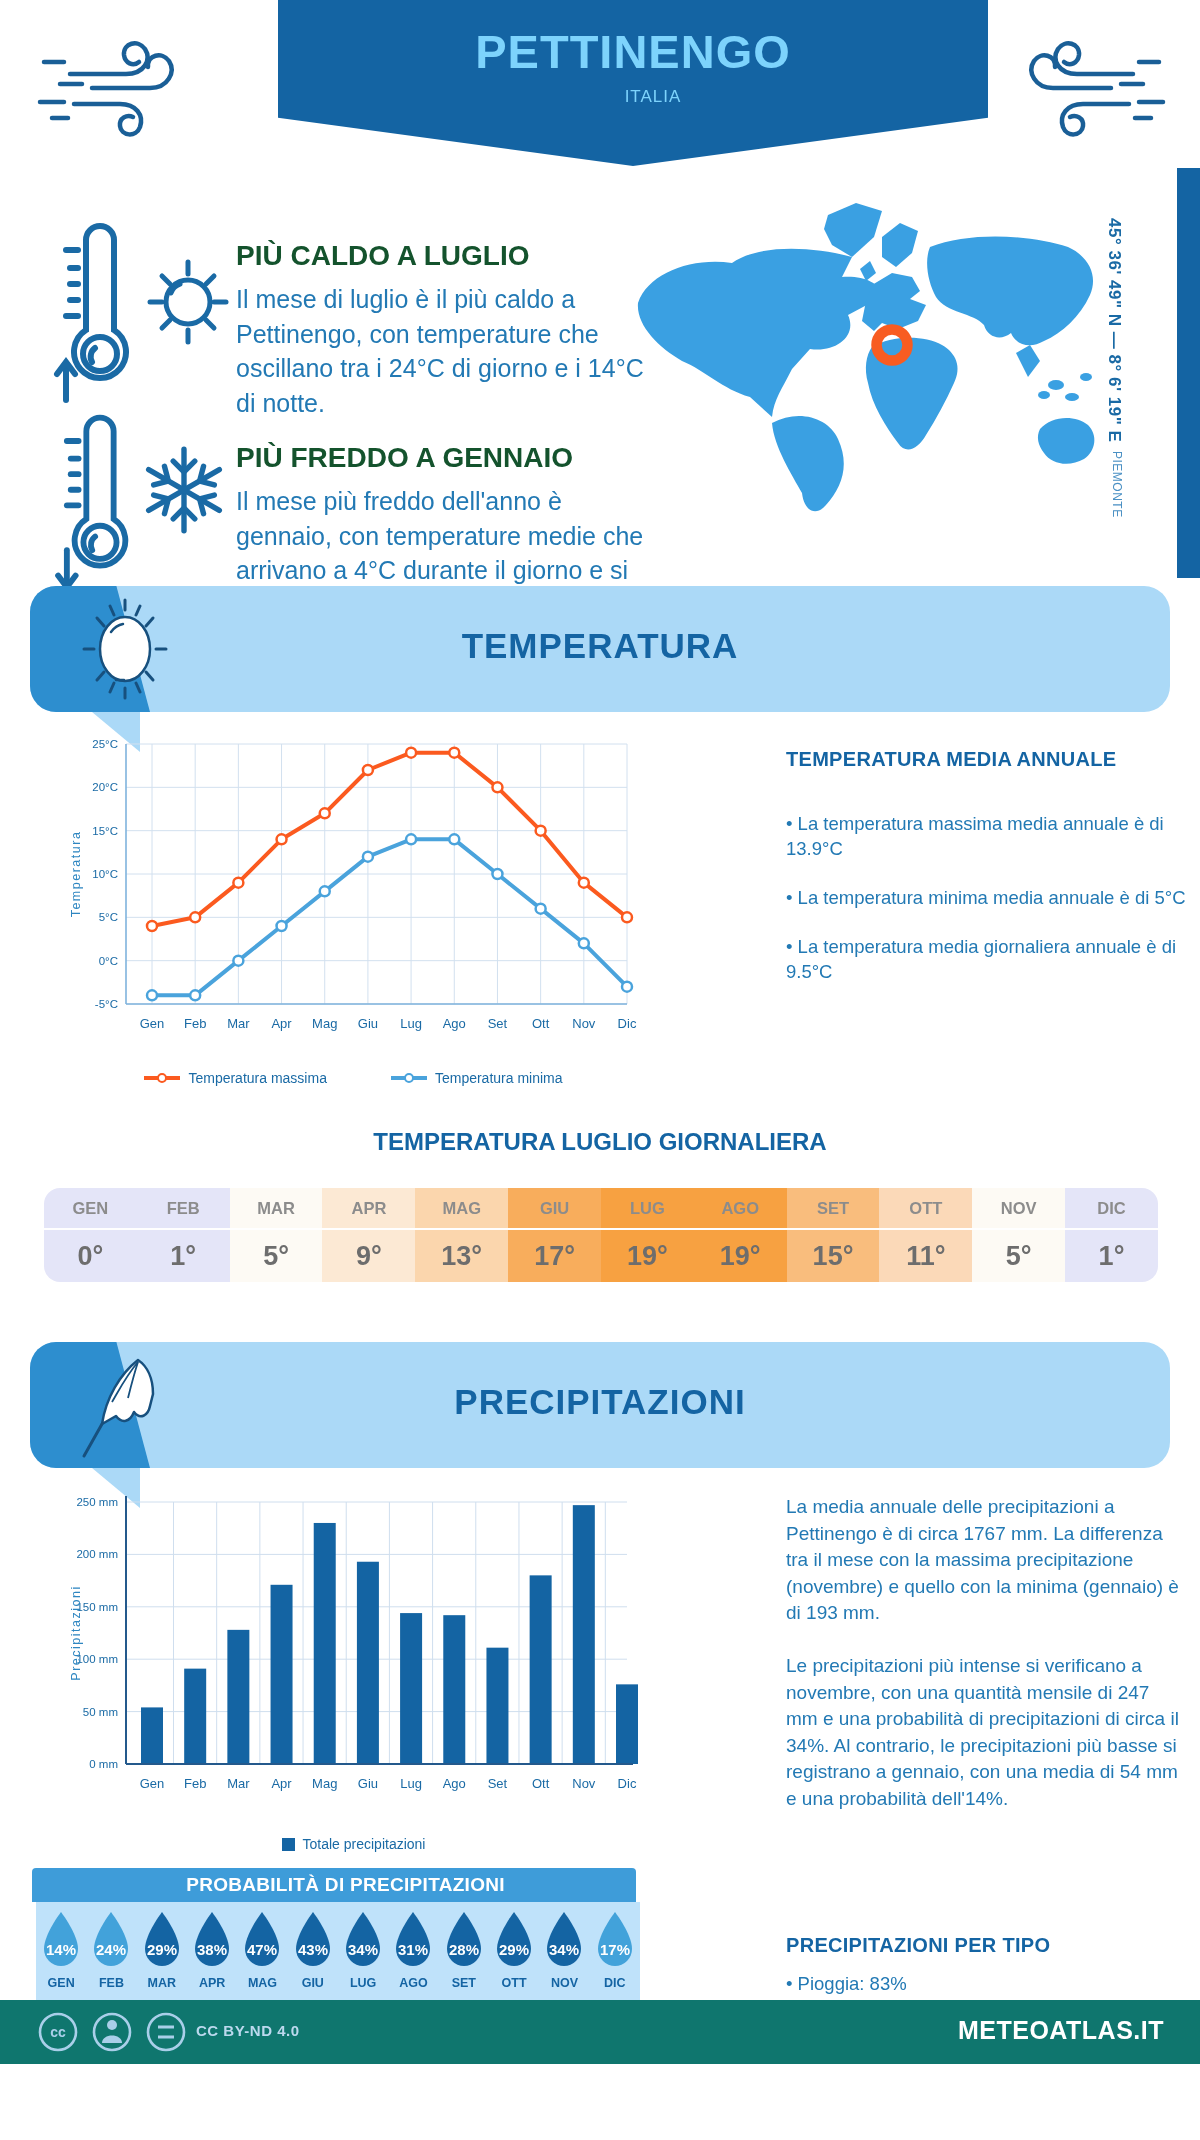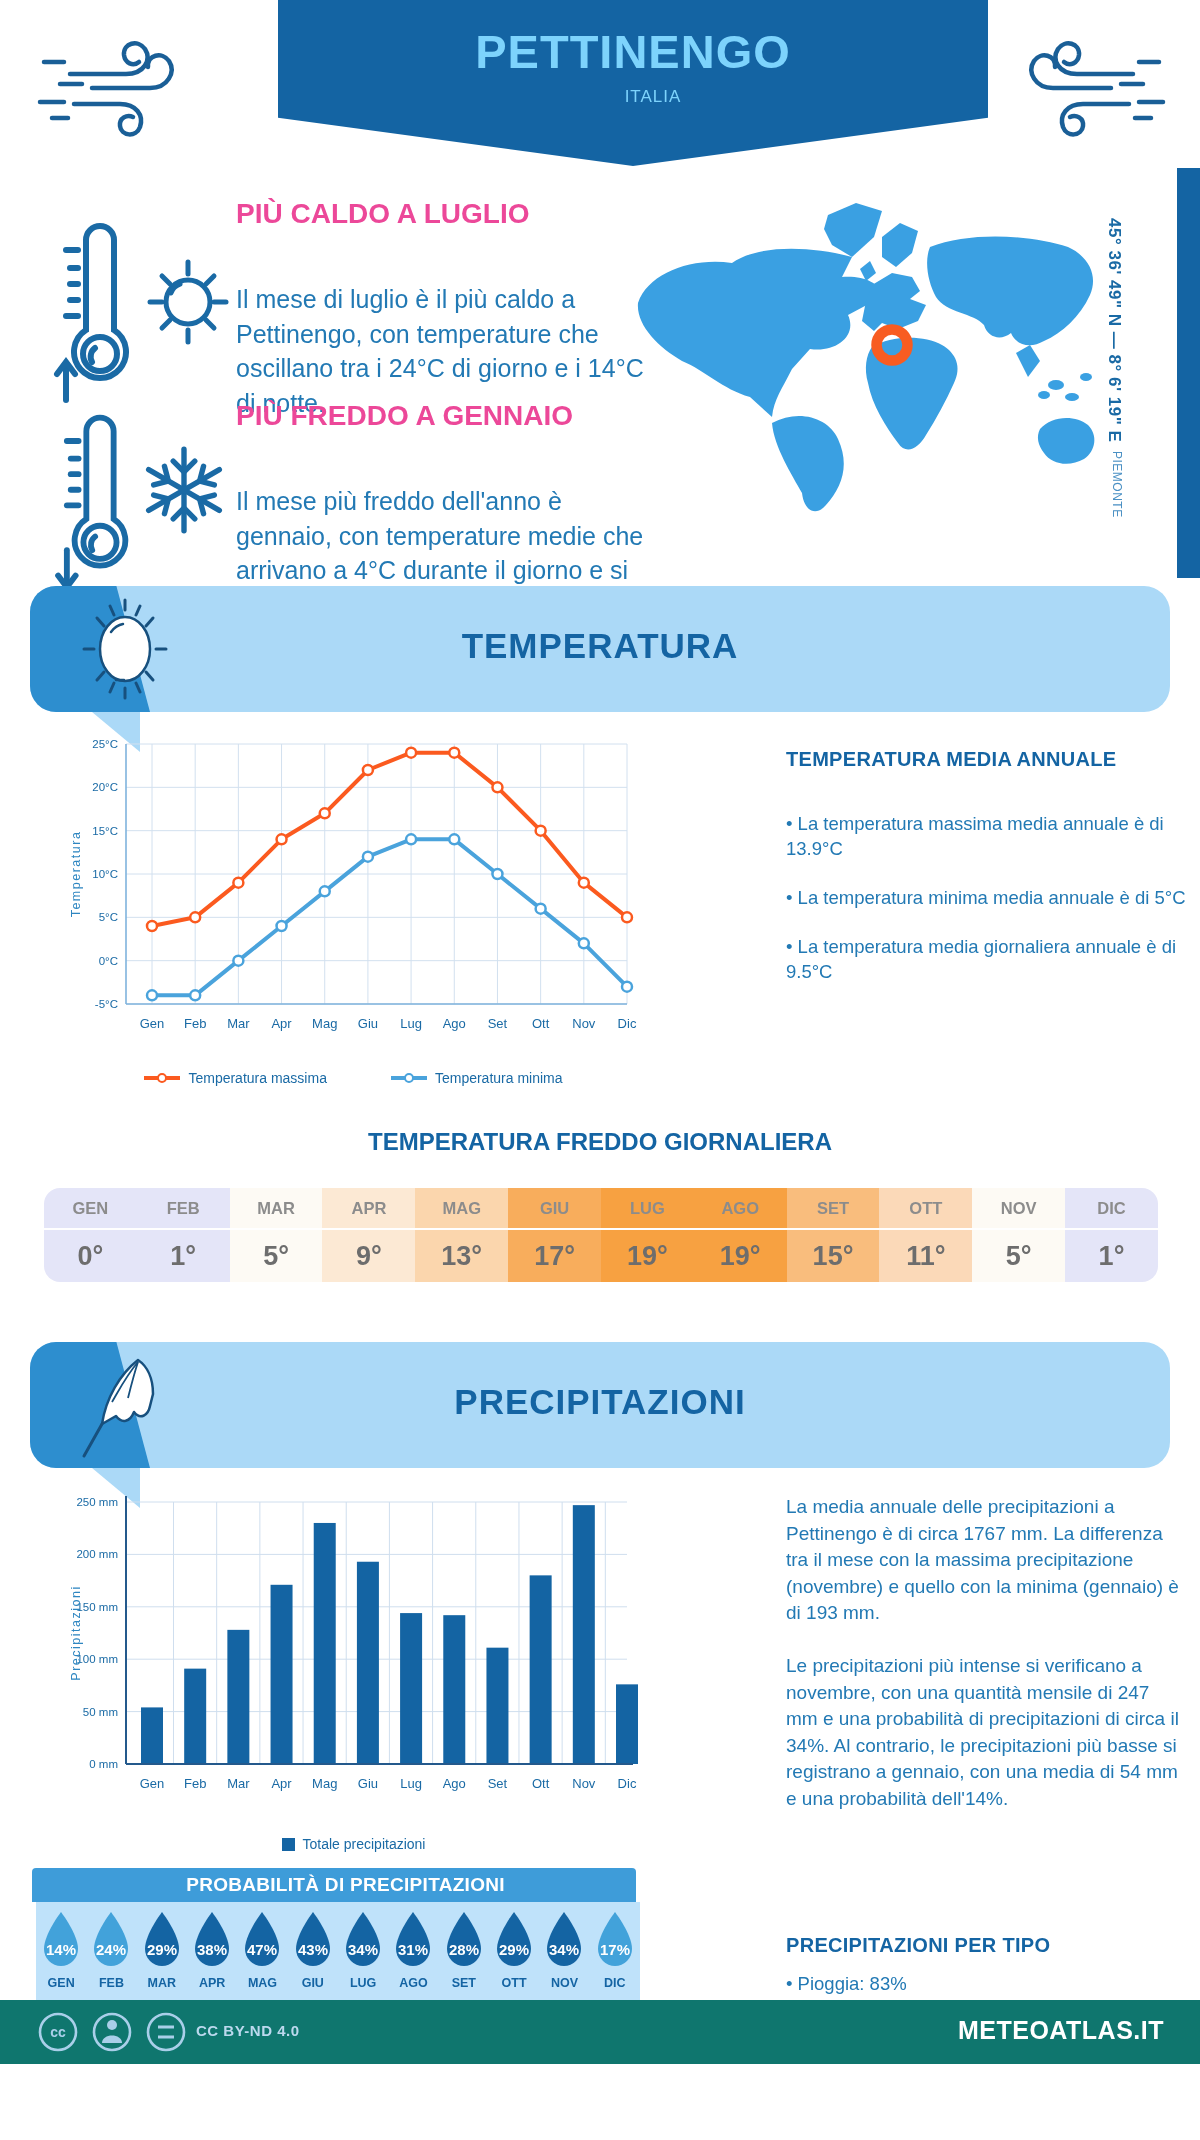--- a/index.html
+++ b/index.html
@@ -9,21 +9,21 @@
   
   .banner { position:absolute; left:245px; top:0; width:710px; height:166px; background:#1464a3;
             clip-path:polygon(0 0,100% 0,100% 71%,50% 100%,0 71%); text-align:center; color:#7dd3fc;margin-left:33px; }
   .banner h1 { margin-top:24px; font-size:47px; font-weight:bold; letter-spacing:1px; }
   .banner .sub { margin-top:8px; font-size:17px; letter-spacing:1px;padding-left:40px; }
   .windsvg { position:absolute; top:22px; }
   .wind-left { left:30px; }
   .wind-right { left:1008px; transform:scaleX(-1); }
 
   
-  .hl-title { position:absolute; font-size:28px; font-weight:bold; color:#ec4899; }
+  .hl-title { position:absolute; font-size:28px; font-weight:bold; color:#14532d;margin-top:42px; }
   .hl-text  { position:absolute; font-size:25px; color:#2279b4; line-height:1.38;margin-top:40px; }
 
   
   .vtext { position:absolute; left:1104px; top:218px; height:380px; writing-mode:vertical-rl; display:flex; gap:9px; }
   .coords { font-size:17px; font-weight:bold; color:#1a6aa5; letter-spacing:0.5px; }
   .region { font-size:12px; color:#4a90c4; letter-spacing:0.5px; }
   .edgebar { position:absolute; left:1177px; top:168px; width:23px; height:410px; background:#1464a3; }
 
   
   .secbanner { position:absolute; left:30px; width:1140px; height:126px; background:#abd9f7; border-radius:26px; overflow:hidden; }
@@ -307,21 +307,21 @@
       </div>
     </div>
 
   <div class="subhead" style="left:786px;top:748px">TEMPERATURA MEDIA ANNUALE</div>
   <div class="bullets" style="position:absolute;left:786px;top:812px;width:400px">
     <div>• La temperatura massima media annuale è di 13.9°C</div>
     <div>• La temperatura minima media annuale è di 5°C</div>
     <div>• La temperatura media giornaliera annuale è di 9.5°C</div>
   </div>
 
-  <div class="centerhead" style="top:1128px">TEMPERATURA FREDDO GIORNALIERA</div>
+  <div class="centerhead" style="top:1128px">TEMPERATURA LUGLIO GIORNALIERA</div>
   <div id="month-table">
       <div class="mt-col" style="background: rgb(228, 229, 248);">
         <div class="mt-head">GEN</div>
         <div class="mt-val">0°</div>
       </div>
       <div class="mt-col" style="background: rgb(228, 229, 248);">
         <div class="mt-head">FEB</div>
         <div class="mt-val">1°</div>
       </div>
       <div class="mt-col" style="background: rgb(253, 250, 244);">

